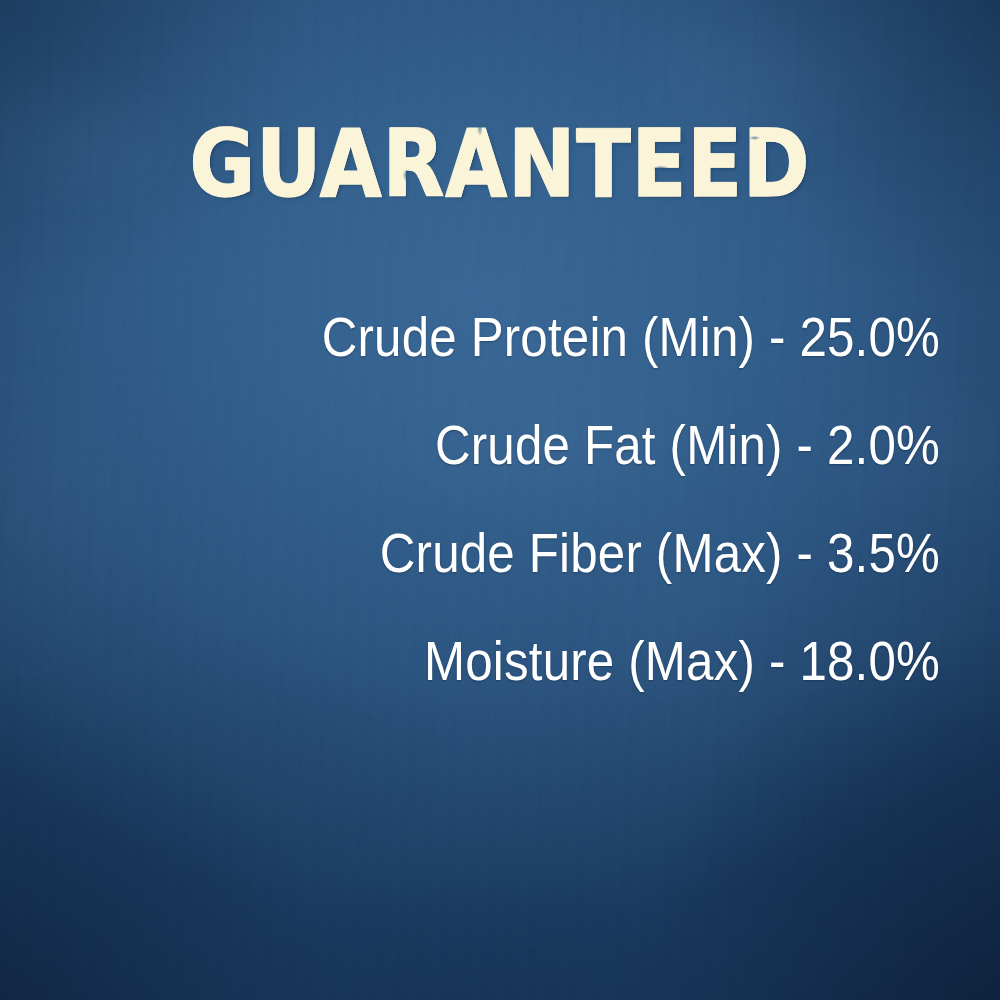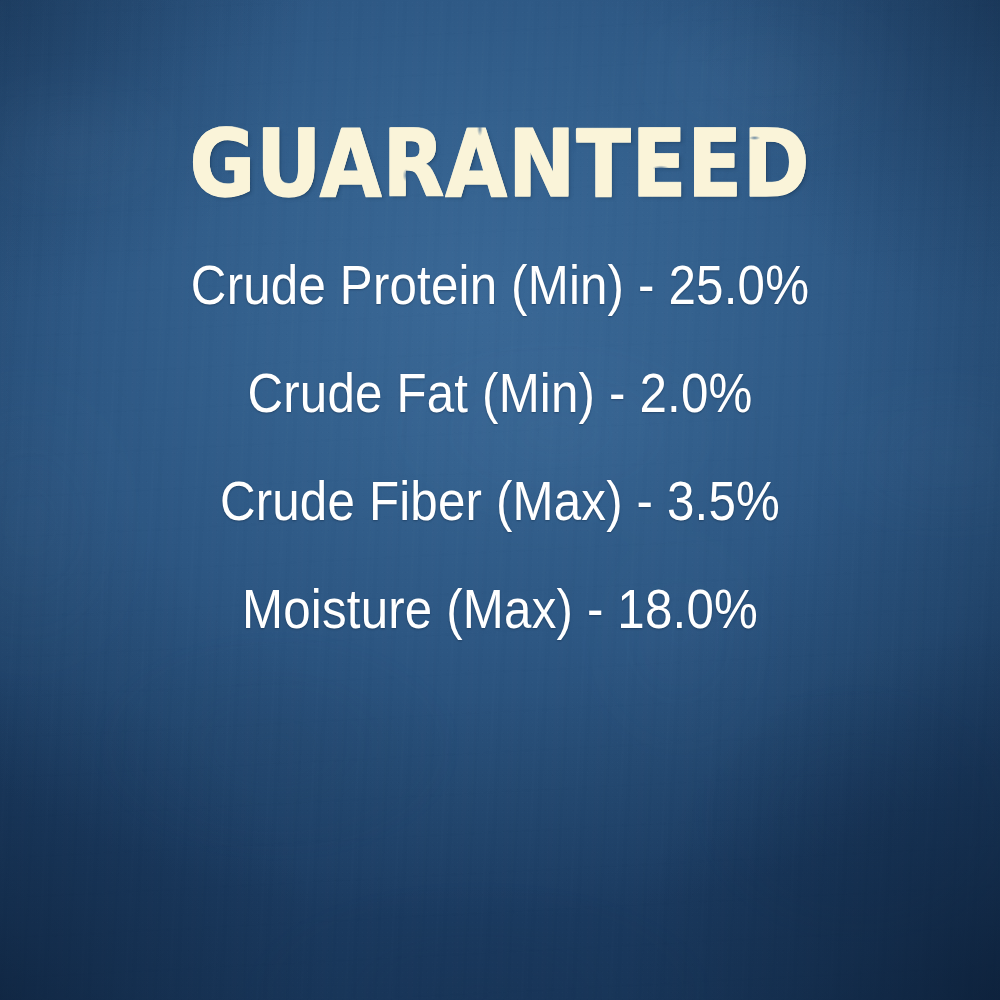--- a/index.html
+++ b/index.html
@@ -169,23 +169,23 @@
       radial-gradient(ellipse 6px 12px at 61% 36%, rgba(47,91,137,0.85), rgba(0,0,0,0) 72%),
       radial-gradient(ellipse 12px 4px at 74% 62%, rgba(47,91,137,0.90), rgba(0,0,0,0) 70%),
       radial-gradient(ellipse 5px 9px at 36% 70%, rgba(47,91,137,0.80), rgba(0,0,0,0) 72%),
       radial-gradient(ellipse 8px 3px at 88% 28%, rgba(47,91,137,0.85), rgba(0,0,0,0) 70%),
       radial-gradient(ellipse 4px 10px at 47% 18%, rgba(47,91,137,0.75), rgba(0,0,0,0) 72%);
     mix-blend-mode: normal;
     opacity: 0.85;
   }
 
   .analysis-list {
-    margin-top: 60px;
+    margin-top: 112px;
     width: 100%;
-    text-align: center;
+    text-align: right;
   }
 
   .analysis-row {
     color: #ffffff;
     font-family: "Liberation Sans", sans-serif;
     font-weight: 400;
     font-size: 56px;
     line-height: 1;
     letter-spacing: 0.2px;
     transform: scaleX(0.88);

